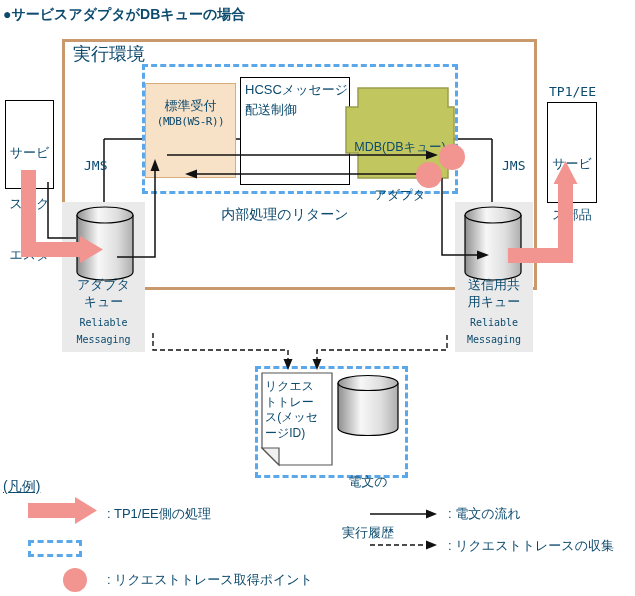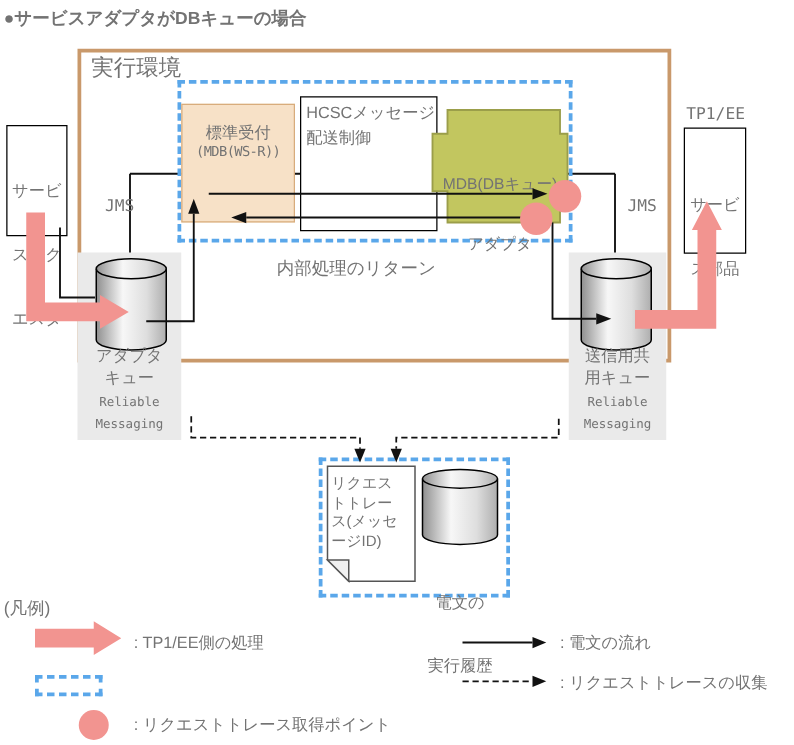--- a/index.html
+++ b/index.html
@@ -1,18 +1,18 @@
 <!DOCTYPE html>
 <html><head>
 <meta charset="utf-8">
 <style>
   html,body{margin:0;padding:0;background:#fff;}
   #canvas{
     position:relative;width:635px;height:596px;background:#fff;overflow:hidden;
-    font-family:"Liberation Sans","DejaVu Sans",sans-serif;color:#737373;
+    font-family:"Liberation Sans","DejaVu Sans",sans-serif;color:#0c4a6e;
   }
   .abs{position:absolute;}
   .jp{font-size:13px;line-height:17px;letter-spacing:0px;white-space:pre;}
   .mono{font-family:"DejaVu Sans Mono","Liberation Mono",monospace;font-size:13px;line-height:16px;}
   .ctr{text-align:center;}
   #title{left:3px;top:6px;font-size:14px;font-weight:bold;white-space:nowrap;}
   
   #exec-env{left:62px;top:39px;width:469px;height:245px;border:3px solid #c9996b;z-index:2;}
   #exec-env-label{left:8px;top:4px;font-size:18px;}
   
@@ -41,21 +41,21 @@
   #sq-label{left:455px;top:276px;width:78px;}
   .qlabel .mono{font-size:10px;line-height:17px;}
   #internal-return{left:215px;top:206px;width:140px;font-size:14px;z-index:6;}
   #note-text{left:265px;top:379px;width:70px;font-size:12px;line-height:15.5px;z-index:6;}
   #history-label{left:337px;top:439px;width:62px;z-index:6;}
   svg.layer{position:absolute;left:0;top:0;pointer-events:none;}
   #svg-under{z-index:1;}
   #svg-shapes{z-index:5;}
   #svg-over{z-index:10;}
   
-  #legend-title{left:3px;top:478px;font-size:14px;}
+  #legend-title{left:3px;top:478px;font-size:14px;text-decoration:underline;}
   .leg-label{font-size:13px;white-space:nowrap;z-index:6;}
   #leg-scope-swatch{left:28px;top:540px;width:48px;height:11px;border:3px dashed #5aa7ea;z-index:6;}
 </style>
 </head>
 <body>
 
 <div id="canvas">
 
   <div id="title" class="abs">●サービスアダプタがDBキューの場合</div>
 

